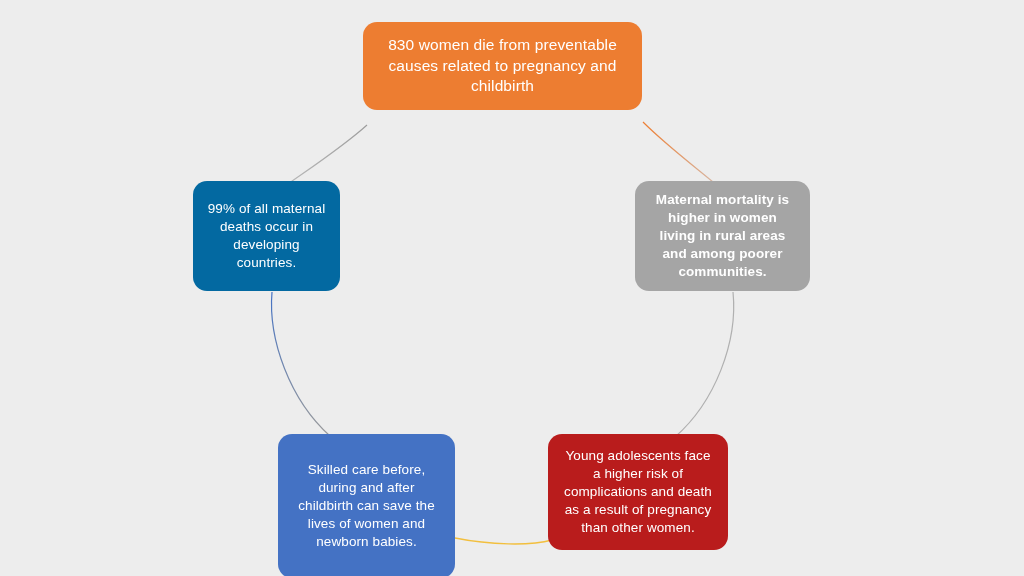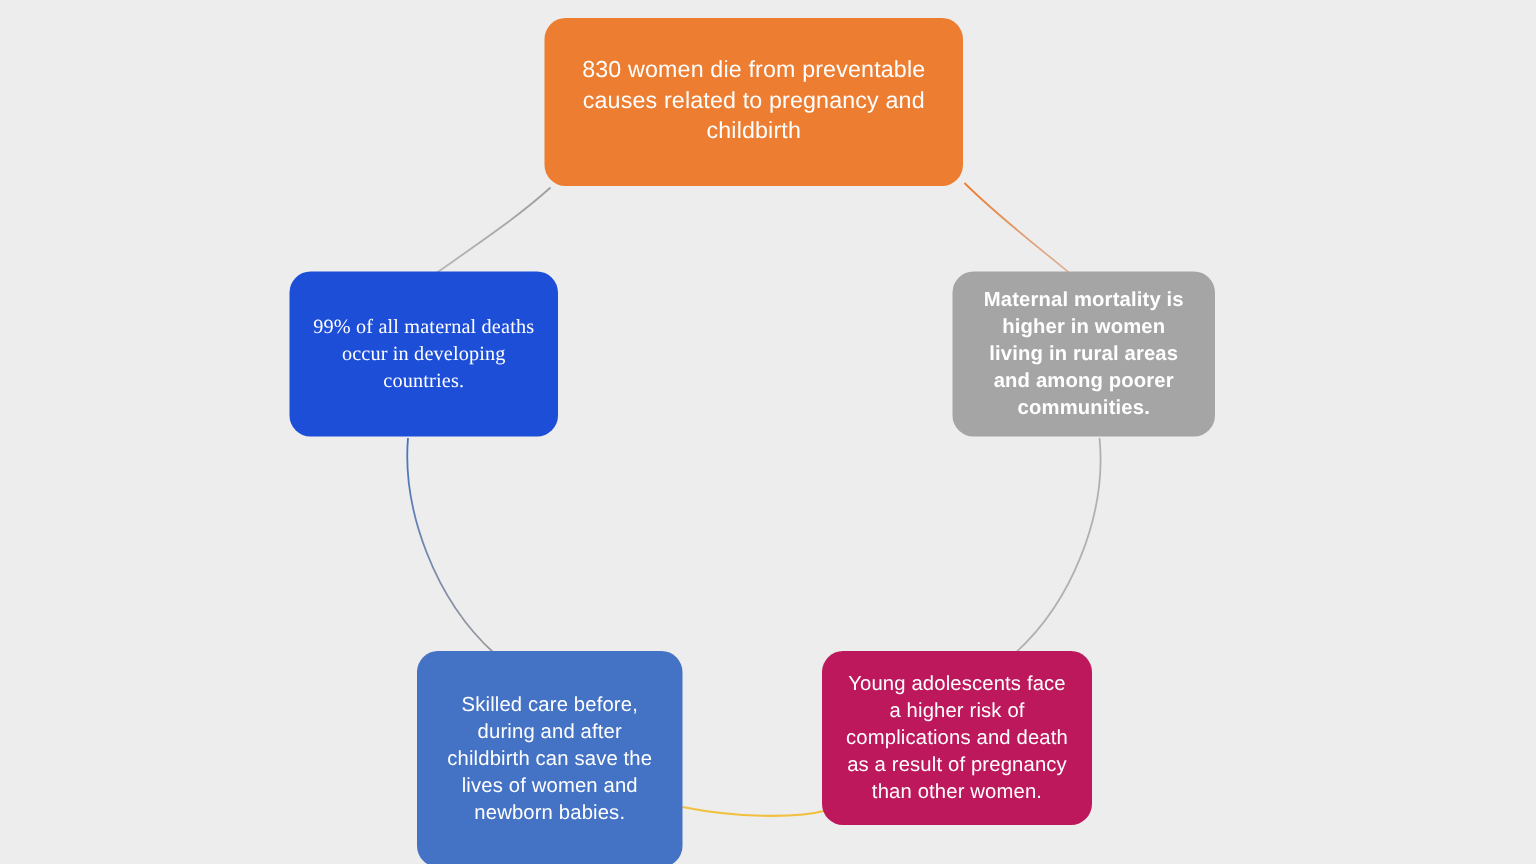--- a/index.html
+++ b/index.html
@@ -43,35 +43,34 @@
     margin: 0;
     width: 100%;
   }
   .node p + p {
     margin-top: 11px;
   }
 
   
   #node-orange {
     left: 363px;
-    top: 12px;
+    top: 22px;
     width: 279px;
-    height: 112px;
+    height: 88px;
     background: #ed7d31;
     font-size: 15.5px;
   }
   
   #node-green {
     left: 193px;
     top: 181px;
-    width: 179px;
+    width: 147px;
     height: 110px;
-    background: #1d4ed8;
+    background: #0369a1;
     font-size: 13.5px;
-    font-family: Liberation Serif, serif;
   }
   
   #node-gray {
     left: 635px;
     top: 181px;
     width: 175px;
     height: 110px;
     background: #a5a5a5;
     font-size: 13.5px;
     font-weight: bold;
@@ -84,21 +83,21 @@
     height: 144px;
     background: #4472c4;
     font-size: 13.5px;
   }
   
   #node-yellow {
     left: 548px;
     top: 434px;
     width: 180px;
     height: 116px;
-    background: #be185d;
+    background: #b91c1c;
     font-size: 13.5px;
   }
 </style>
 </head>
 <body>
 
 <div id="stage">
 
   <svg id="connectors" viewBox="0 0 1024 576" xmlns="http://www.w3.org/2000/svg">
     <defs>

